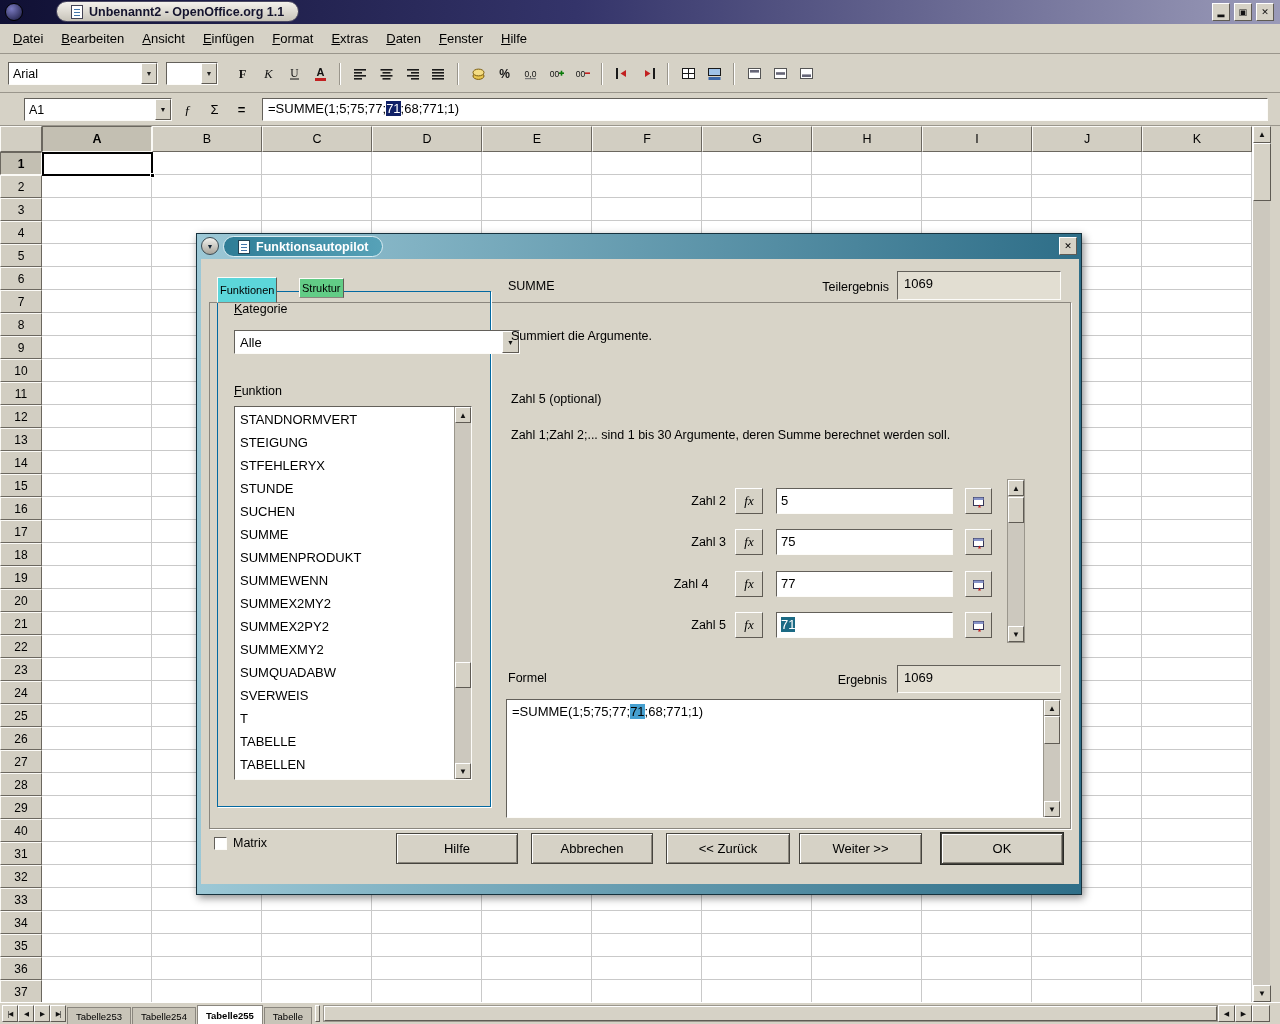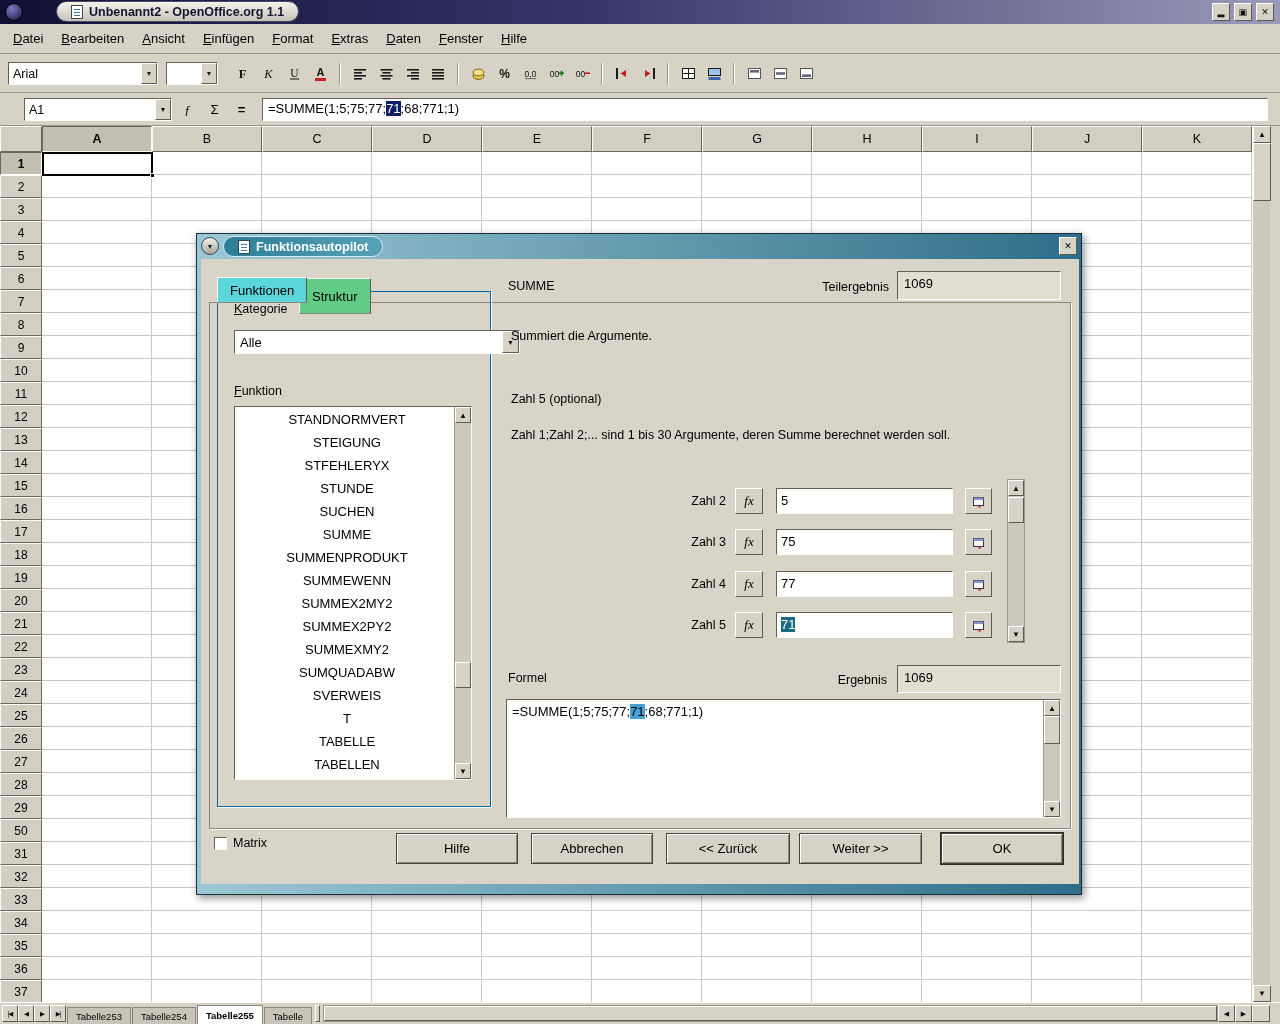--- a/index.html
+++ b/index.html
@@ -74,30 +74,30 @@
 
   
   .dialog{position:absolute;left:176px;top:233px;width:886px;height:662px;background:linear-gradient(to right,#9cc8d6,#2e6e88);border:1px solid #16323e;box-shadow:2px 3px 8px rgba(0,0,0,.45);margin-left:20px;}
   .dlg-titlebar{position:absolute;left:0;top:0;right:0;height:25px;}
   .dlg-sysbtn{position:absolute;left:4px;top:3px;width:18px;height:18px;border-radius:50%;background:linear-gradient(#f2f2ee,#a8a49a);border:1px solid #3a4a52;display:flex;align-items:center;justify-content:center;font-size:7px;color:#123;}
   .dlg-capsule{position:absolute;left:26px;top:2px;height:21px;border-radius:11px;border:1px solid #d8ecf2;background:linear-gradient(to right,#2e7d96,#57a2b8);display:flex;align-items:center;gap:6px;padding:0 14px;color:#fff;font-weight:bold;font-size:12.5px;}
   .dlg-capsule .doc-icon{border-color:#245;}
   .dlg-close{position:absolute;right:4px;top:3px;width:18px;height:18px;background:#d6d2c6;border:1px solid;border-color:#fff #5f5b54 #5f5b54 #fff;display:flex;align-items:center;justify-content:center;font-size:9px;}
   .dlg-body{position:absolute;left:4px;top:25px;width:878px;height:625px;background:#d8d4c8;font-size:12.5px;}
   .tabpage{position:absolute;left:8px;top:43px;width:862px;height:527px;border:1px solid #8a867e;box-shadow:1px 1px 0 #fff;}
-  .dlg-tab{position:absolute;top:18px;height:26px;display:flex;align-items:center;font-size:13px;padding:0 12px;border:1px solid;border-color:#fdfcf9 #5f5b54 #8a867e #fdfcf9;z-index:2;}
+  .dlg-tab{position:absolute;top:18px;height:26px;display:flex;align-items:center;font-size:11px;padding:0 2px;border:1px solid;border-color:#fdfcf9 #5f5b54 #8a867e #fdfcf9;z-index:2;}
   .dlg-label{position:absolute;font-size:12.5px;}
   .ul::first-letter{text-decoration:underline;}
   .field{background:#fff;border:1px solid;border-color:#63605a #fdfcf9 #fdfcf9 #63605a;}
   .rofield{position:absolute;background:#e2ded2;border:1px solid;border-color:#63605a #fdfcf9 #fdfcf9 #63605a;font-size:13px;padding:4px 0 0 6px;}
   .left-panel{position:absolute;left:16px;top:32px;width:274px;height:516px;border:1px solid #0369a1;box-shadow:1px 1px 0 #fff;}
   .combo2{position:absolute;left:16px;top:38px;width:286px;height:24px;display:flex;align-items:center;font-size:13px;}
   .combo2 .val{flex:1;padding:0 5px;}
   .listbox{position:absolute;left:16px;top:114px;width:238px;height:374px;background:#fff;border:1px solid;border-color:#63605a #fdfcf9 #fdfcf9 #63605a;overflow:hidden;}
-  .lb-items{position:absolute;left:0;top:1px;right:17px;bottom:1px;overflow:hidden;text-align:center;}
+  .lb-items{position:absolute;left:0;top:1px;right:17px;bottom:1px;overflow:hidden;}
   .lb-item{height:23px;line-height:23px;padding-left:5px;font-size:13px;white-space:nowrap;}
   .lb-scroll{position:absolute;right:0;top:0;width:17px;height:100%;background:#ccc8be;border-left:1px solid #9a968c;}
   .lb-up{position:absolute;left:0;top:0;width:16px;height:16px;}
   .lb-down{position:absolute;left:0;bottom:0;width:16px;height:16px;}
   .lb-thumb{position:absolute;left:0;top:255px;width:16px;height:26px;background:#d6d2c6;border:1px solid;border-color:#fff #5f5b54 #5f5b54 #fff;}
   .arg-label{position:absolute;width:70px;text-align:right;font-size:12.5px;}
   .fx-btn{position:absolute;width:28px;height:26px;background:#d6d2c6;border:1px solid;border-color:#fff #5f5b54 #5f5b54 #fff;display:flex;align-items:center;justify-content:center;font-family:"Liberation Serif",serif;font-style:italic;font-size:13px;}
   .arg-input{position:absolute;width:177px;height:26px;background:#fff;border:1px solid;border-color:#63605a #fdfcf9 #fdfcf9 #63605a;font-size:13px;padding:4px 0 0 4px;}
   .sel-teal{background:#1b6a84;color:#fff;}
   .shrink-btn{position:absolute;width:27px;height:26px;background:#d6d2c6;border:1px solid;border-color:#fff #5f5b54 #5f5b54 #fff;display:flex;align-items:center;justify-content:center;}
@@ -341,21 +341,21 @@
       <div class="row-h hdr">20</div>
       <div class="row-h hdr">21</div>
       <div class="row-h hdr">22</div>
       <div class="row-h hdr">23</div>
       <div class="row-h hdr">24</div>
       <div class="row-h hdr">25</div>
       <div class="row-h hdr">26</div>
       <div class="row-h hdr">27</div>
       <div class="row-h hdr">28</div>
       <div class="row-h hdr">29</div>
-      <div class="row-h hdr">50</div>
+      <div class="row-h hdr">40</div>
       <div class="row-h hdr">31</div>
       <div class="row-h hdr">32</div>
       <div class="row-h hdr">33</div>
       <div class="row-h hdr">34</div>
       <div class="row-h hdr">35</div>
       <div class="row-h hdr">36</div>
       <div class="row-h hdr">37</div>
     </div>
   <div class="cells">
     <div class="selection">
@@ -394,21 +394,21 @@
       <div class="dlg-sysbtn">▼</div>
       <div class="dlg-capsule">
         <span class="doc-icon"></span>
         <span>Funktionsautopilot</span>
       </div>
       <div class="dlg-close">✕</div>
     </div>
 
     <div class="dlg-body">
       <div class="tabpage"></div>
-      <span id="dlg-tabs"><div class="dlg-tab" style="left: 16px; background: rgb(92, 214, 218);">Funktionen</div><div class="dlg-tab" style="left: 98px; background: rgb(98, 204, 134); height: 36px; top: 19px; z-index: 1;">Struktur</div></span>
+      <span id="dlg-tabs"><div class="dlg-tab" style="left: 16px; background: rgb(92, 214, 218);">Funktionen</div><div class="dlg-tab" style="left: 98px; background: rgb(98, 204, 134); height: 20px; top: 19px; z-index: 1;">Struktur</div></span>
 
       
       <div class="left-panel">
         <div class="dlg-label ul" style="left:16px;top:10px;">Kategorie</div>
         <div class="combo2 field">
           <span class="val">Alle</span>
           <span class="arrow sbtn" style="width:17px;height:22px;font-size:7px;">▼</span>
         </div>
         <div class="dlg-label ul" style="left:16px;top:92px;">Funktion</div>
         <div class="listbox">
@@ -461,21 +461,21 @@
           <div class="arg-label" style="left: 455px; top: 276px;">Zahl 3</div>
           <div class="fx-btn" style="left: 534px; top: 270px;">fx</div>
           <div class="arg-input" style="left: 575px; top: 270px;">75</div>
           <div class="shrink-btn" style="left: 764px; top: 270px;">
             <svg width="17" height="17" viewBox="0 0 17 17">
               <rect x="3.5" y="4.5" width="10" height="8" fill="#fff" stroke="#335"></rect>
               <rect x="3.5" y="4.5" width="10" height="2.5" fill="#8894c8"></rect>
               <polygon points="8,14.5 11,14.5 9.5,11.5" fill="#c22020"></polygon>
             </svg>
           </div>
-          <div class="arg-label" style="left: 455px; top: 318px;">Zahl 4</div>
+          <div class="arg-label" style="left: 455px; top: 318px; text-align: center;">Zahl 4</div>
           <div class="fx-btn" style="left: 534px; top: 312px;">fx</div>
           <div class="arg-input" style="left: 575px; top: 312px;">77</div>
           <div class="shrink-btn" style="left: 764px; top: 312px;">
             <svg width="17" height="17" viewBox="0 0 17 17">
               <rect x="3.5" y="4.5" width="10" height="8" fill="#fff" stroke="#335"></rect>
               <rect x="3.5" y="4.5" width="10" height="2.5" fill="#8894c8"></rect>
               <polygon points="8,14.5 11,14.5 9.5,11.5" fill="#c22020"></polygon>
             </svg>
           </div>
           <div class="arg-label" style="left: 455px; top: 359px;">Zahl 5</div>

